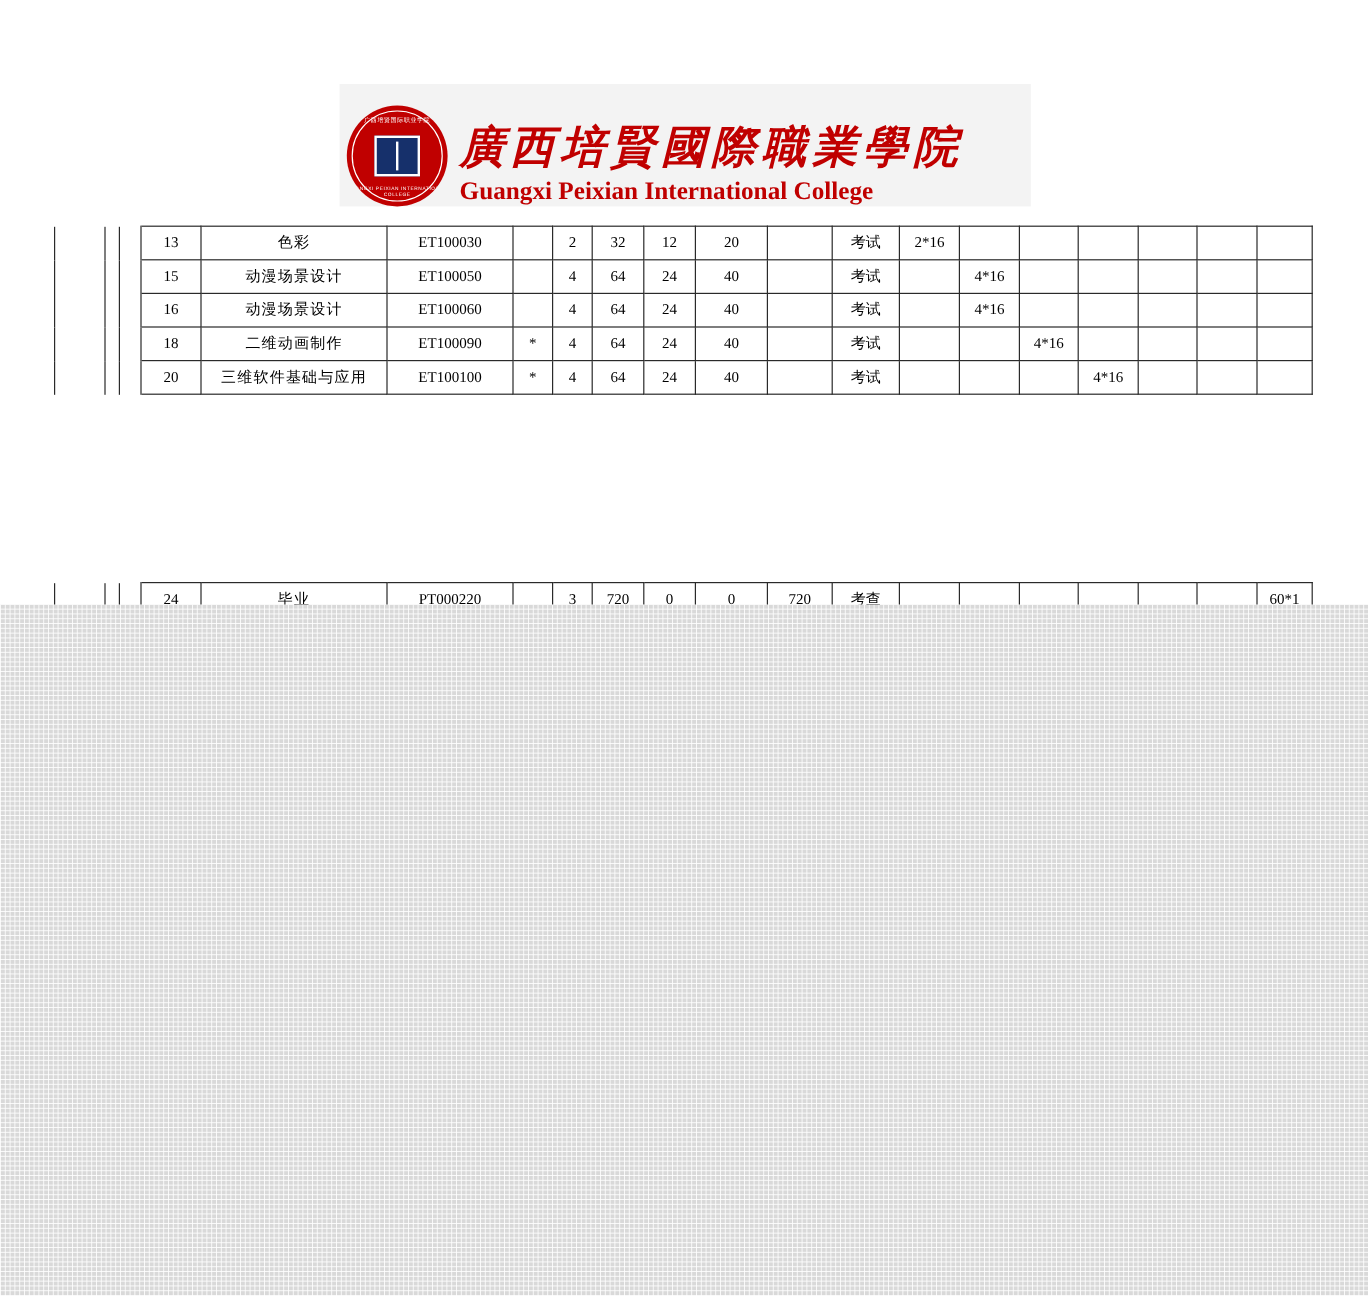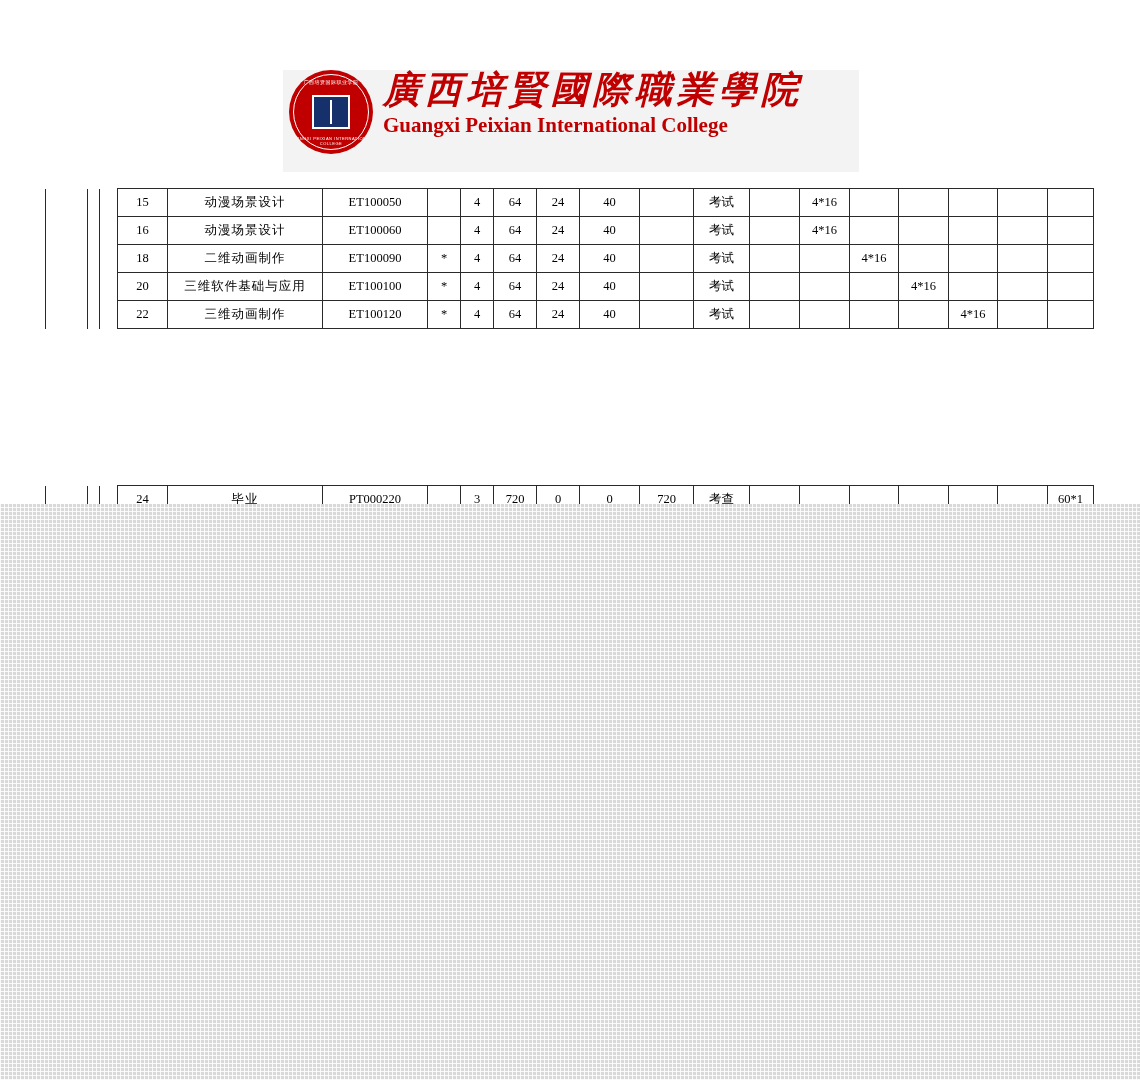--- a/index.html
+++ b/index.html
@@ -17,21 +17,21 @@
 
   
   .logo-band {
     position: absolute;
     left: 283px;
     top: 70px;
     width: 576px;
     height: 102px;
     background: #f3f3f3;
     display: flex;
-    align-items: flex-start;
+    align-items: flex-end;
     padding-left: 6px;
     box-sizing: border-box;
   }
   .seal {
     width: 84px;
     height: 84px;
     border-radius: 50%;
     background: #c00000;
     position: relative;
     flex: 0 0 auto;
@@ -215,20 +215,42 @@
       <col class="c-t4">
     <col class="c-t5">
       <col class="c-t6">
       <col class="c-t7">
   </colgroup>
   <tbody id="table-body">
       <tr>
         <td class="stub"></td>
         <td class="stub"></td>
         <td class="stub"></td>
+        <td>13</td>
+        <td class="name-cell">色彩</td>
+        <td>ET100030</td>
+        <td></td>
+        <td>2</td>
+        <td>32</td>
+        <td>12</td>
+        <td>20</td>
+        <td></td>
+        <td>考试</td>
+        <td>2*16</td>
+        <td></td>
+        <td></td>
+        <td></td>
+        <td></td>
+        <td></td>
+        <td></td>
+      </tr>
+      <tr>
+        <td class="stub"></td>
+        <td class="stub"></td>
+        <td class="stub"></td>
         <td>15</td>
         <td class="name-cell">动漫场景设计</td>
         <td>ET100050</td>
         <td></td>
         <td>4</td>
         <td>64</td>
         <td>24</td>
         <td>40</td>
         <td></td>
         <td>考试</td>
@@ -296,42 +318,20 @@
         <td>64</td>
         <td>24</td>
         <td>40</td>
         <td></td>
         <td>考试</td>
         <td></td>
         <td></td>
         <td></td>
         <td>4*16</td>
         <td></td>
-        <td></td>
-        <td></td>
-      </tr>
-      <tr>
-        <td class="stub"></td>
-        <td class="stub"></td>
-        <td class="stub"></td>
-        <td>22</td>
-        <td class="name-cell">三维动画制作</td>
-        <td>ET100120</td>
-        <td>*</td>
-        <td>4</td>
-        <td>64</td>
-        <td>24</td>
-        <td>40</td>
-        <td></td>
-        <td>考试</td>
-        <td></td>
-        <td></td>
-        <td></td>
-        <td></td>
-        <td>4*16</td>
         <td></td>
         <td></td>
       </tr>
     </tbody>
 </table>
 
 <div class="partial-wrap">
   <table class="sheet" style="left:0;top:0;">
     <colgroup>
       <col class="c-idx">

